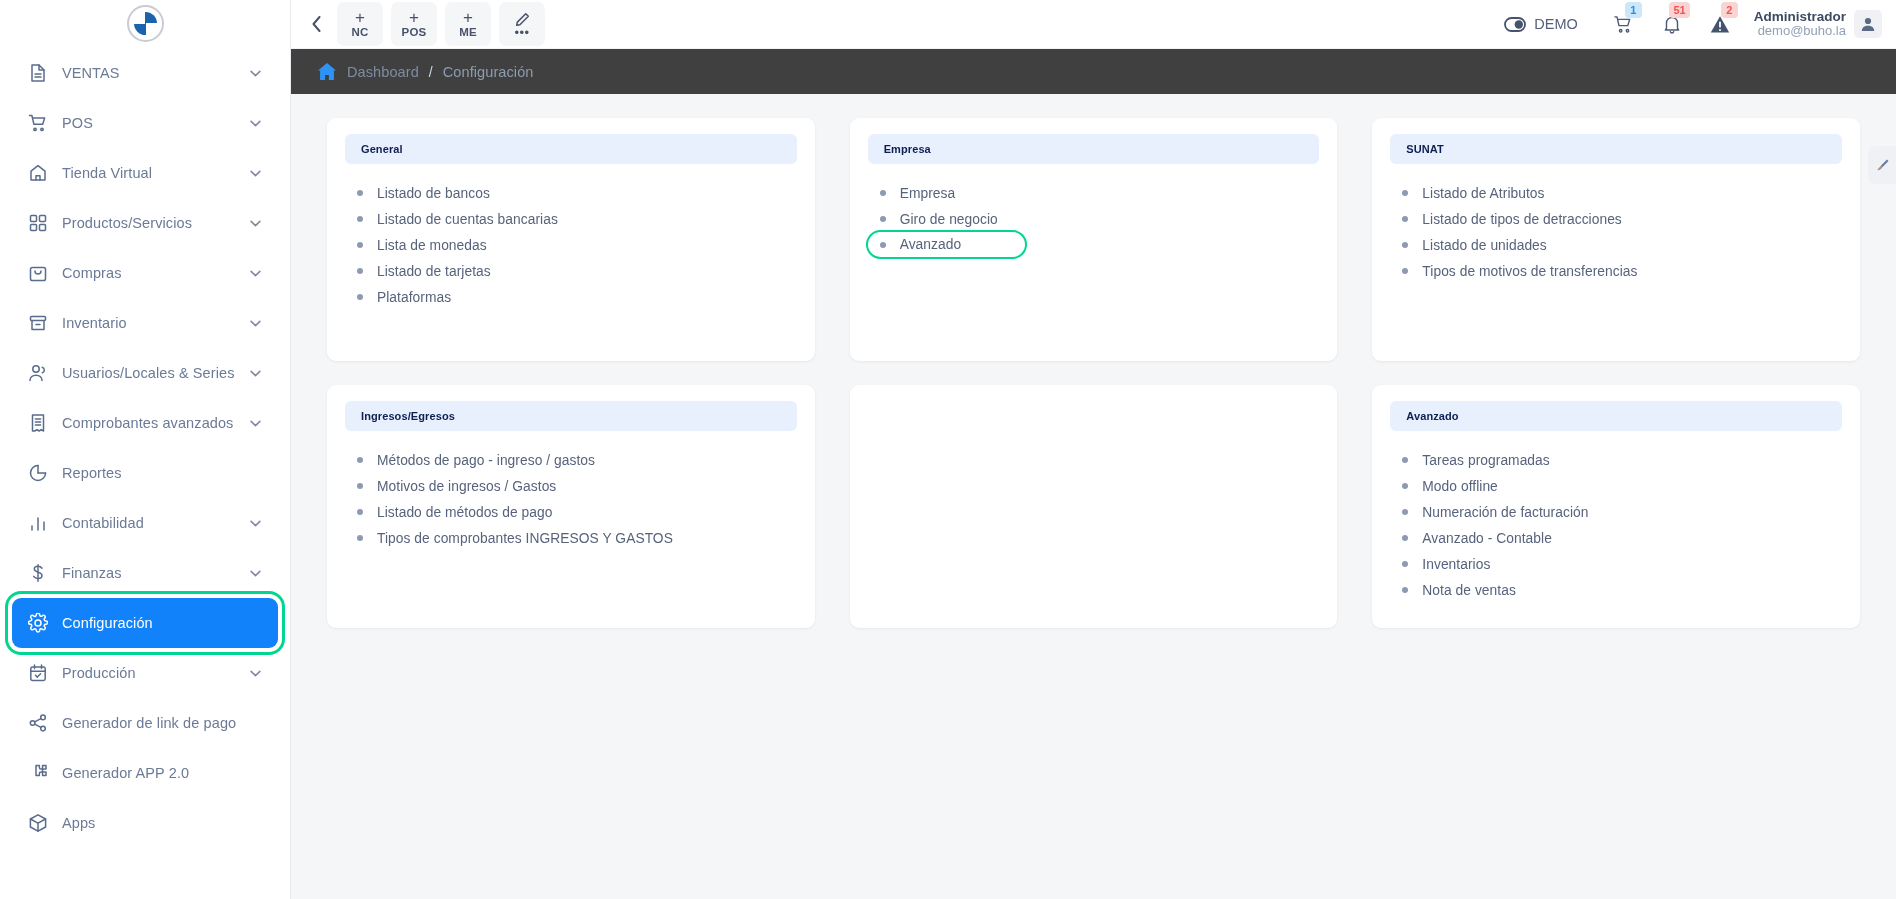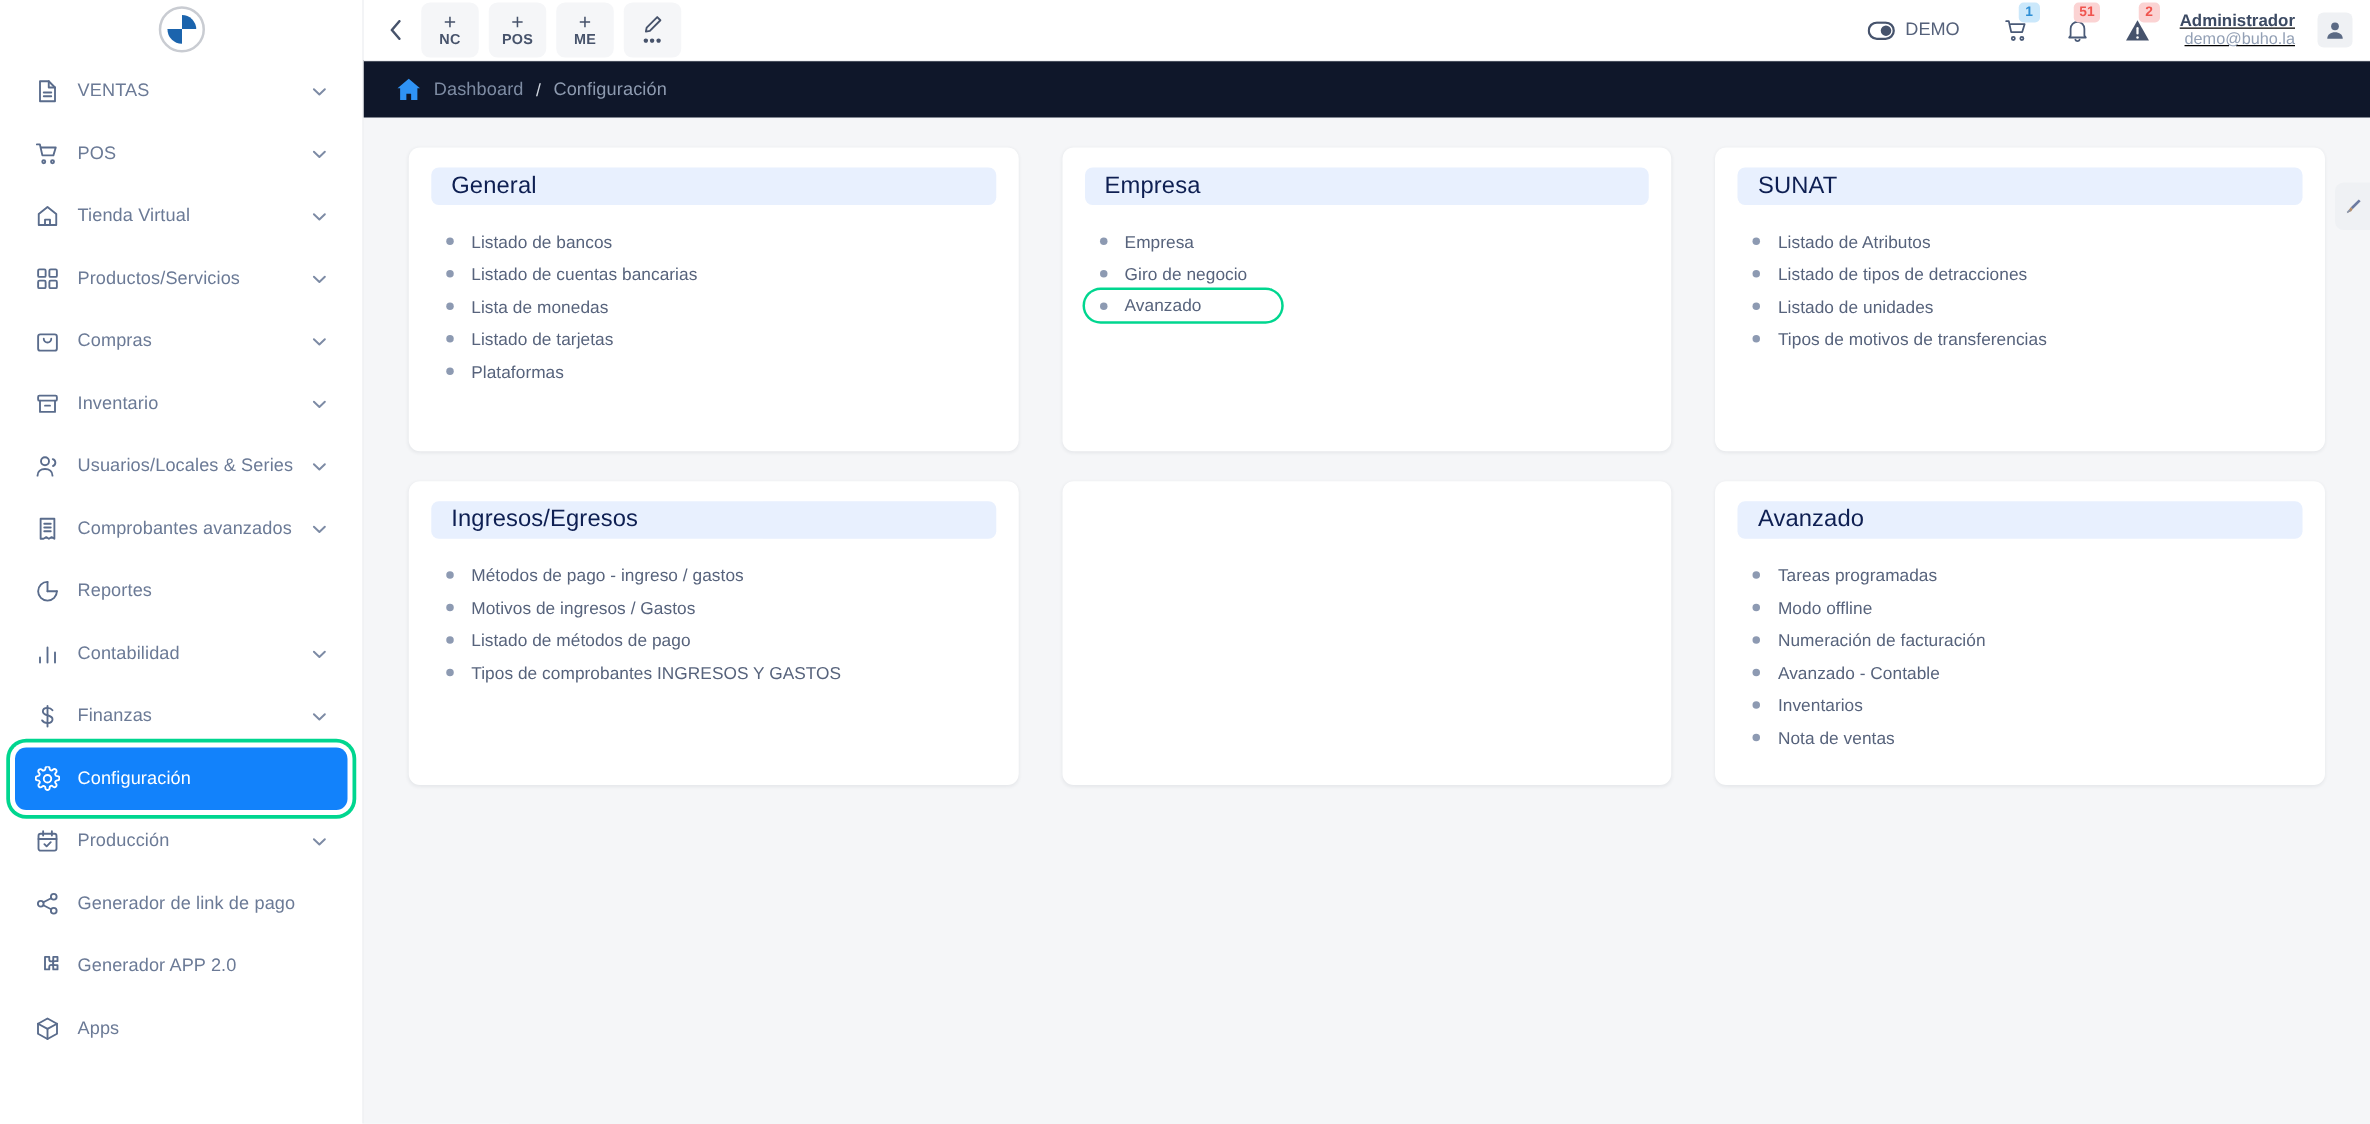--- a/index.html
+++ b/index.html
@@ -98,31 +98,31 @@
   .icon-btn { position: relative; width: 48px; height: 40px; display: flex; align-items: center; justify-content: center; cursor: pointer; color: #4a5a77; }
   .badge {
     position: absolute; top: -2px; right: 6px;
     min-width: 17px; height: 16px; padding: 0 4px;
     border-radius: 4px; font-size: 11px; font-weight: bold;
     display: flex; align-items: center; justify-content: center;
     line-height: 1;
   }
   .badge.blue { background: #cbe8fb; color: #2e8fd6; }
   .badge.red  { background: #fbd3d3; color: #f0554f; }
-  .user-block { display: flex; align-items: center; gap: 18px; margin-left: 10px; text-decoration: underline; }
+  .user-block { display: flex; align-items: center; gap: 8px; margin-left: 10px; }
   .user-text { text-align: right; line-height: 1.15; }
   .user-name { font-size: 13.5px; font-weight: bold; color: #3c4a63; }
   .user-mail { font-size: 13px; color: #93a0b5; }
   .avatar-btn {
     width: 28px; height: 28px; border-radius: 5px; background: #eff1f4;
     display: flex; align-items: center; justify-content: center; color: #5b6a84; cursor: pointer;
   }
 
   .crumbbar {
-    height: 46px; background: #0f172a;
+    height: 46px; background: #404040;
     display: flex; align-items: center; gap: 10px;
     padding-left: 26px;
     border-top: 1px solid #f0f1f4;
     flex: 0 0 46px;
     position: relative; z-index: 4;
   }
   .home-ico { color: #2f93f5; display: flex; align-items: center; }
   .crumb { font-size: 14.5px; color: #8e9bb0; cursor: pointer; letter-spacing: .1px; }
   .crumb.link { color: #7e8ca3; }
   .crumb-sep { color: #cfd5de; font-size: 14px; }
@@ -147,21 +147,21 @@
     min-height: 243px;
   }
   .card-head {
     background: #e8f0fe;
     border-radius: 6px;
     height: 30px;
     display: flex; align-items: center;
     padding: 0 16px;
     margin-bottom: 16px;
   }
-  .card-title { font-size: 19px; font-weight: normal; color: #0e1f52; letter-spacing: .1px; }
+  .card-title { font-size: 11px; font-weight: bold; color: #0e1f52; letter-spacing: .1px; }
   .card-list { list-style: none; padding: 0 0 0 0; }
   .card-list li {
     display: flex; align-items: center;
     height: 26px;
     font-size: 13.8px;
     color: #57637c;
     cursor: pointer;
     position: relative;
     width: fit-content;
     padding: 0 6px 0 0;

